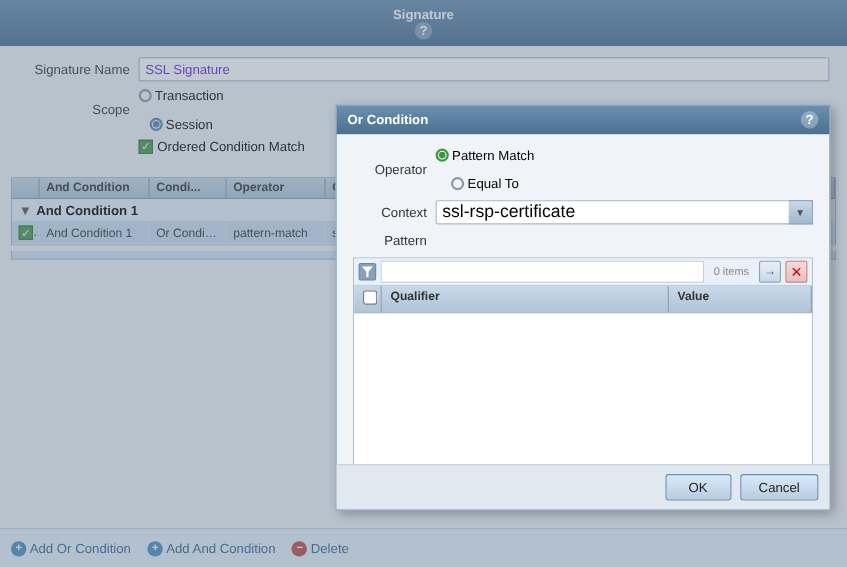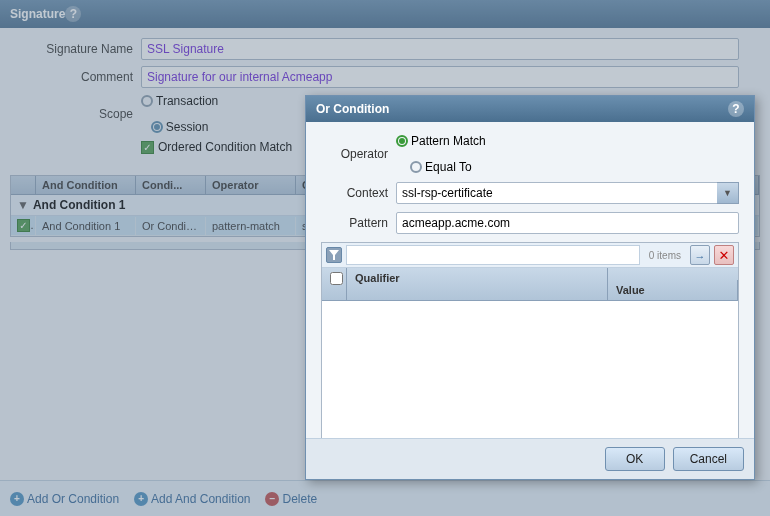--- a/index.html
+++ b/index.html
@@ -15,35 +15,36 @@
     }
 
     .panel-header {
       background: linear-gradient(to bottom, #6a8faf, #4a6f8f);
       color: white;
       padding: 6px 10px;
       font-weight: bold;
       font-size: 13px;
       display: flex;
       align-items: center;
-      justify-content: flex-start;
+      justify-content: space-between;
+      flex-direction: column;
     }
 
     .help-icon {
       width: 16px; height: 16px;
       border-radius: 50%;
       background: rgba(255,255,255,0.3);
       color: white;
       display: flex; align-items: center; justify-content: center;
       font-weight: bold; font-size: 11px;
       cursor: pointer;
     }
 
     .form-area {
-      padding: 10px 31px;
+      padding: 10px 16px;
       background: #f0f4f8;
     }
 
     .form-row {
       display: flex;
       align-items: center;
       margin-bottom: 6px;
     }
 
     .form-label {
@@ -231,21 +232,21 @@
       position: relative;
       flex: 1;
     }
 
     .dialog-select {
       width: 100%;
       height: 22px;
       border: 1px solid #aab8c8;
       border-radius: 2px;
       padding: 2px 5px;
-      font-size: 12px;
+      font-size: 16px;
       background: white;
       appearance: none;
     }
 
     .select-arrow {
       position: absolute;
       right: 0; top: 0;
       width: 22px; height: 22px;
       background: linear-gradient(to bottom, #c8d8e8, #a0b8d0);
       border: 1px solid #8aa0b8;
@@ -373,21 +374,21 @@
       min-width: 60px;
     }
 
     .col-check { width: 25px; }
     .col-cond { width: 100px; }
     .col-op { width: 90px; }
     .col-rest { flex: 1; }
 
     .col-check2 { width: 25px; }
     .col-qual { flex: 1; }
-    .col-val { width: 130px; margin-top: 12px; }
+    .col-val { width: 130px; }
 
     
     input[type="checkbox"] {
       width: 13px; height: 13px;
       cursor: pointer;
     }
 
     .checked-box {
       width: 13px; height: 13px;
       background: #4a9a4a;
@@ -465,24 +466,20 @@
     <span>Signature</span>
     <div class="help-icon">
       <span>?</span>
     </div>
   </div>
 
   <div class="form-area">
     <div class="form-row">
       <div class="form-label">Signature Name</div>
       <input class="form-input" type="text" value="SSL Signature" style="">
-    </div>
-    <div class="form-row">
-      <div class="form-label">Comment</div>
-      <input class="form-input" type="text" value="Signature for our internal Acmeapp" style="">
     </div>
     <div class="form-row">
       <div class="form-label">Scope</div>
       <div class="radio-group">
         <div class="radio-item">
           <div class="radio-empty"></div>
           <span>Transaction</span>
         </div>
         <div class="radio-item">
           <div class="radio-filled">
@@ -576,21 +573,20 @@
     <div class="dialog-row">
       <div class="dialog-label">Context</div>
       <div class="select-wrapper">
         <input class="dialog-select" type="text" value="ssl-rsp-certificate" style="">
         <div class="select-arrow">▼</div>
       </div>
     </div>
 
     <div class="dialog-row">
       <div class="dialog-label">Pattern</div>
-      <input class="dialog-input" type="text" value="acmeapp.acme.com" style="">
     </div>
 
     <div class="list-area">
       <div class="list-toolbar">
         <div style="width:16px;height:16px;background:#8aa0b8;border:1px solid #6888a8;border-radius:2px;display:flex;align-items:center;justify-content:center;">
           <svg width="10" height="10" viewBox="0 0 10 10">
               <polygon points="0,0 10,0 6,5 6,10 4,10 4,5" fill="#fff"></polygon>
             </svg>
         </div>
         <input class="list-search" type="text" placeholder="" style="">

